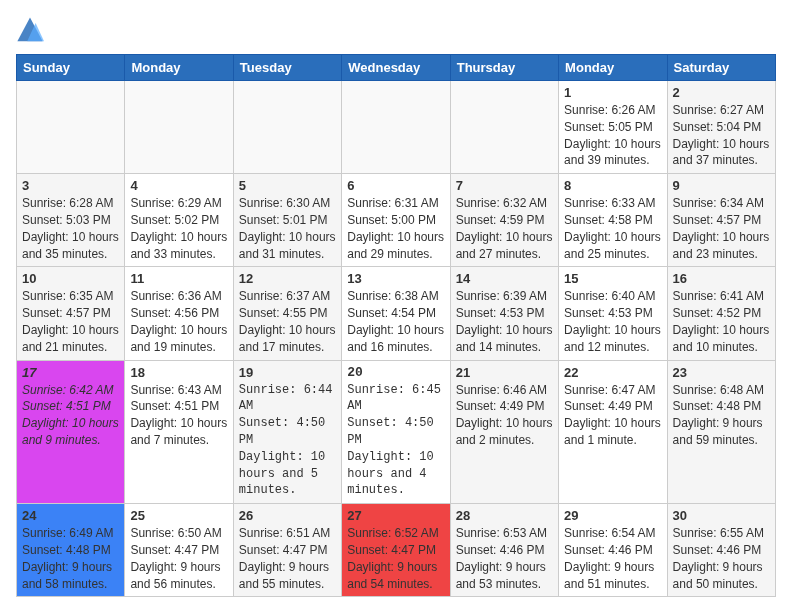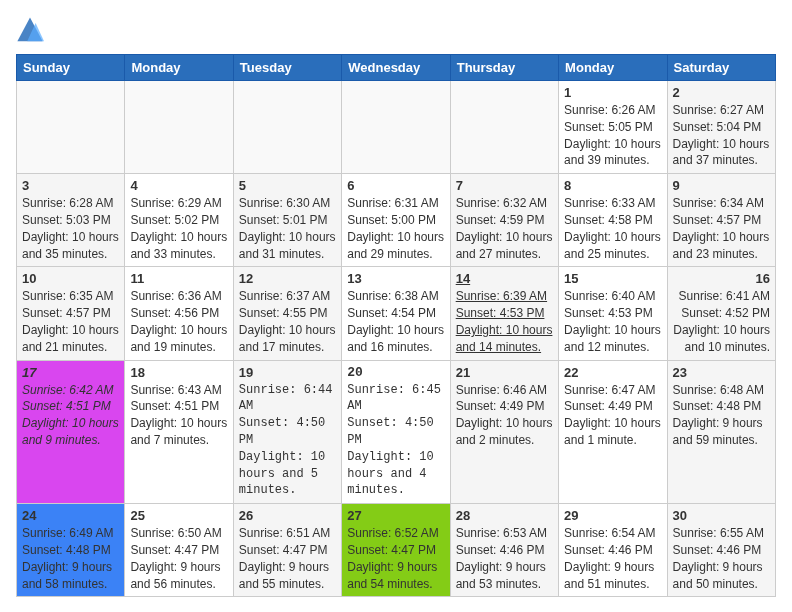--- a/index.html
+++ b/index.html
@@ -202,33 +202,33 @@
           <div class="day-info" style="white-space: pre-line;">Sunrise: 6:37 AM
 Sunset: 4:55 PM
 Daylight: 10 hours and 17 minutes.</div>
         </td>
         <td style="background: rgb(255, 255, 255);">
           <span class="day-num">13</span>
           <div class="day-info" style="white-space: pre-line;">Sunrise: 6:38 AM
 Sunset: 4:54 PM
 Daylight: 10 hours and 16 minutes.</div>
         </td>
-        <td style="background: rgb(245, 245, 245); text-decoration: underline;">
+        <td style="background: rgb(245, 245, 245);">
           <span class="day-num">14</span>
           <div class="day-info" style="white-space: pre-line;">Sunrise: 6:39 AM
 Sunset: 4:53 PM
 Daylight: 10 hours and 14 minutes.</div>
         </td>
         <td style="background: rgb(255, 255, 255);">
           <span class="day-num">15</span>
           <div class="day-info" style="white-space: pre-line;">Sunrise: 6:40 AM
 Sunset: 4:53 PM
 Daylight: 10 hours and 12 minutes.</div>
         </td>
-        <td style="background: rgb(245, 245, 245); text-align: right;">
+        <td style="background: rgb(245, 245, 245);">
           <span class="day-num">16</span>
           <div class="day-info" style="white-space: pre-line;">Sunrise: 6:41 AM
 Sunset: 4:52 PM
 Daylight: 10 hours and 10 minutes.</div>
         </td>
       </tr>
       <tr>
         <td style="background: #d946ef; font-style: italic;">
           <span class="day-num">17</span>
           <div class="day-info" style="white-space: pre-line;">Sunrise: 6:42 AM
@@ -284,21 +284,21 @@
           <div class="day-info" style="white-space: pre-line;">Sunrise: 6:50 AM
 Sunset: 4:47 PM
 Daylight: 9 hours and 56 minutes.</div>
         </td>
         <td style="background: rgb(245, 245, 245);">
           <span class="day-num">26</span>
           <div class="day-info" style="white-space: pre-line;">Sunrise: 6:51 AM
 Sunset: 4:47 PM
 Daylight: 9 hours and 55 minutes.</div>
         </td>
-        <td style="background: #84cc16; margin-top: 36px;">
+        <td style="background: #ef4444; margin-top: 36px;">
           <span class="day-num">27</span>
           <div class="day-info" style="white-space: pre-line;">Sunrise: 6:52 AM
 Sunset: 4:47 PM
 Daylight: 9 hours and 54 minutes.</div>
         </td>
         <td style="background: rgb(245, 245, 245);">
           <span class="day-num">28</span>
           <div class="day-info" style="white-space: pre-line;">Sunrise: 6:53 AM
 Sunset: 4:46 PM
 Daylight: 9 hours and 53 minutes.</div>

